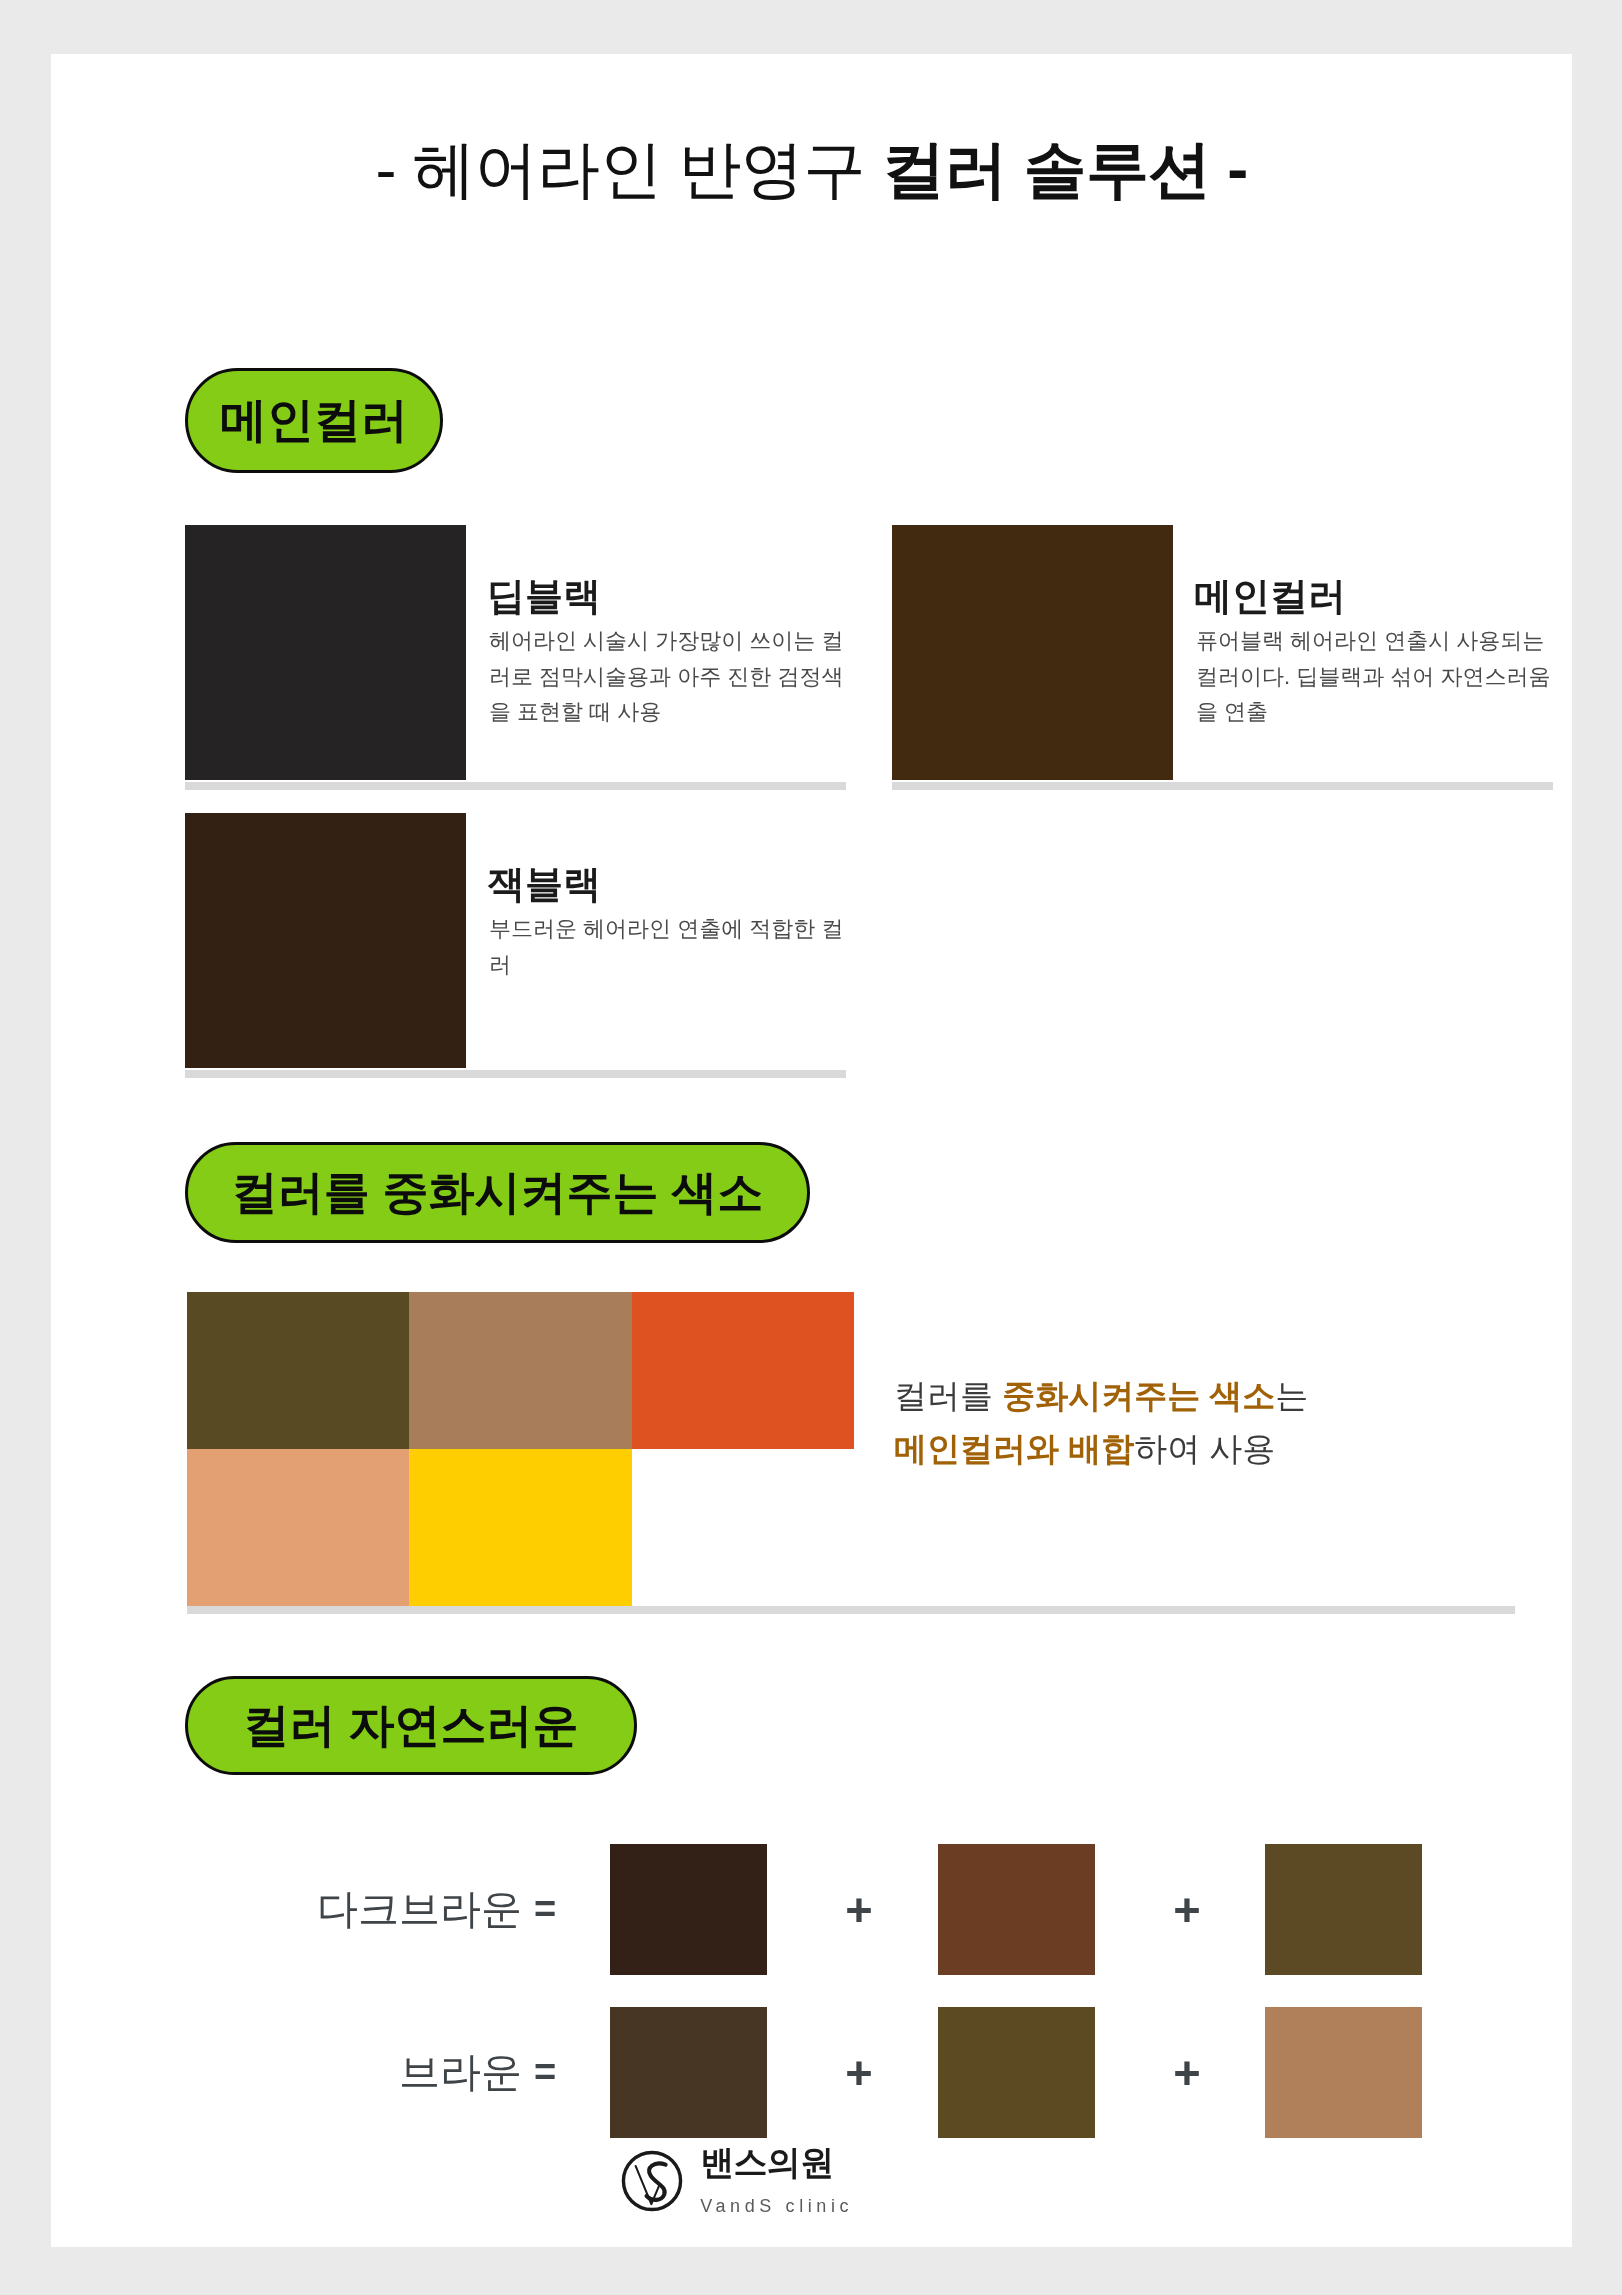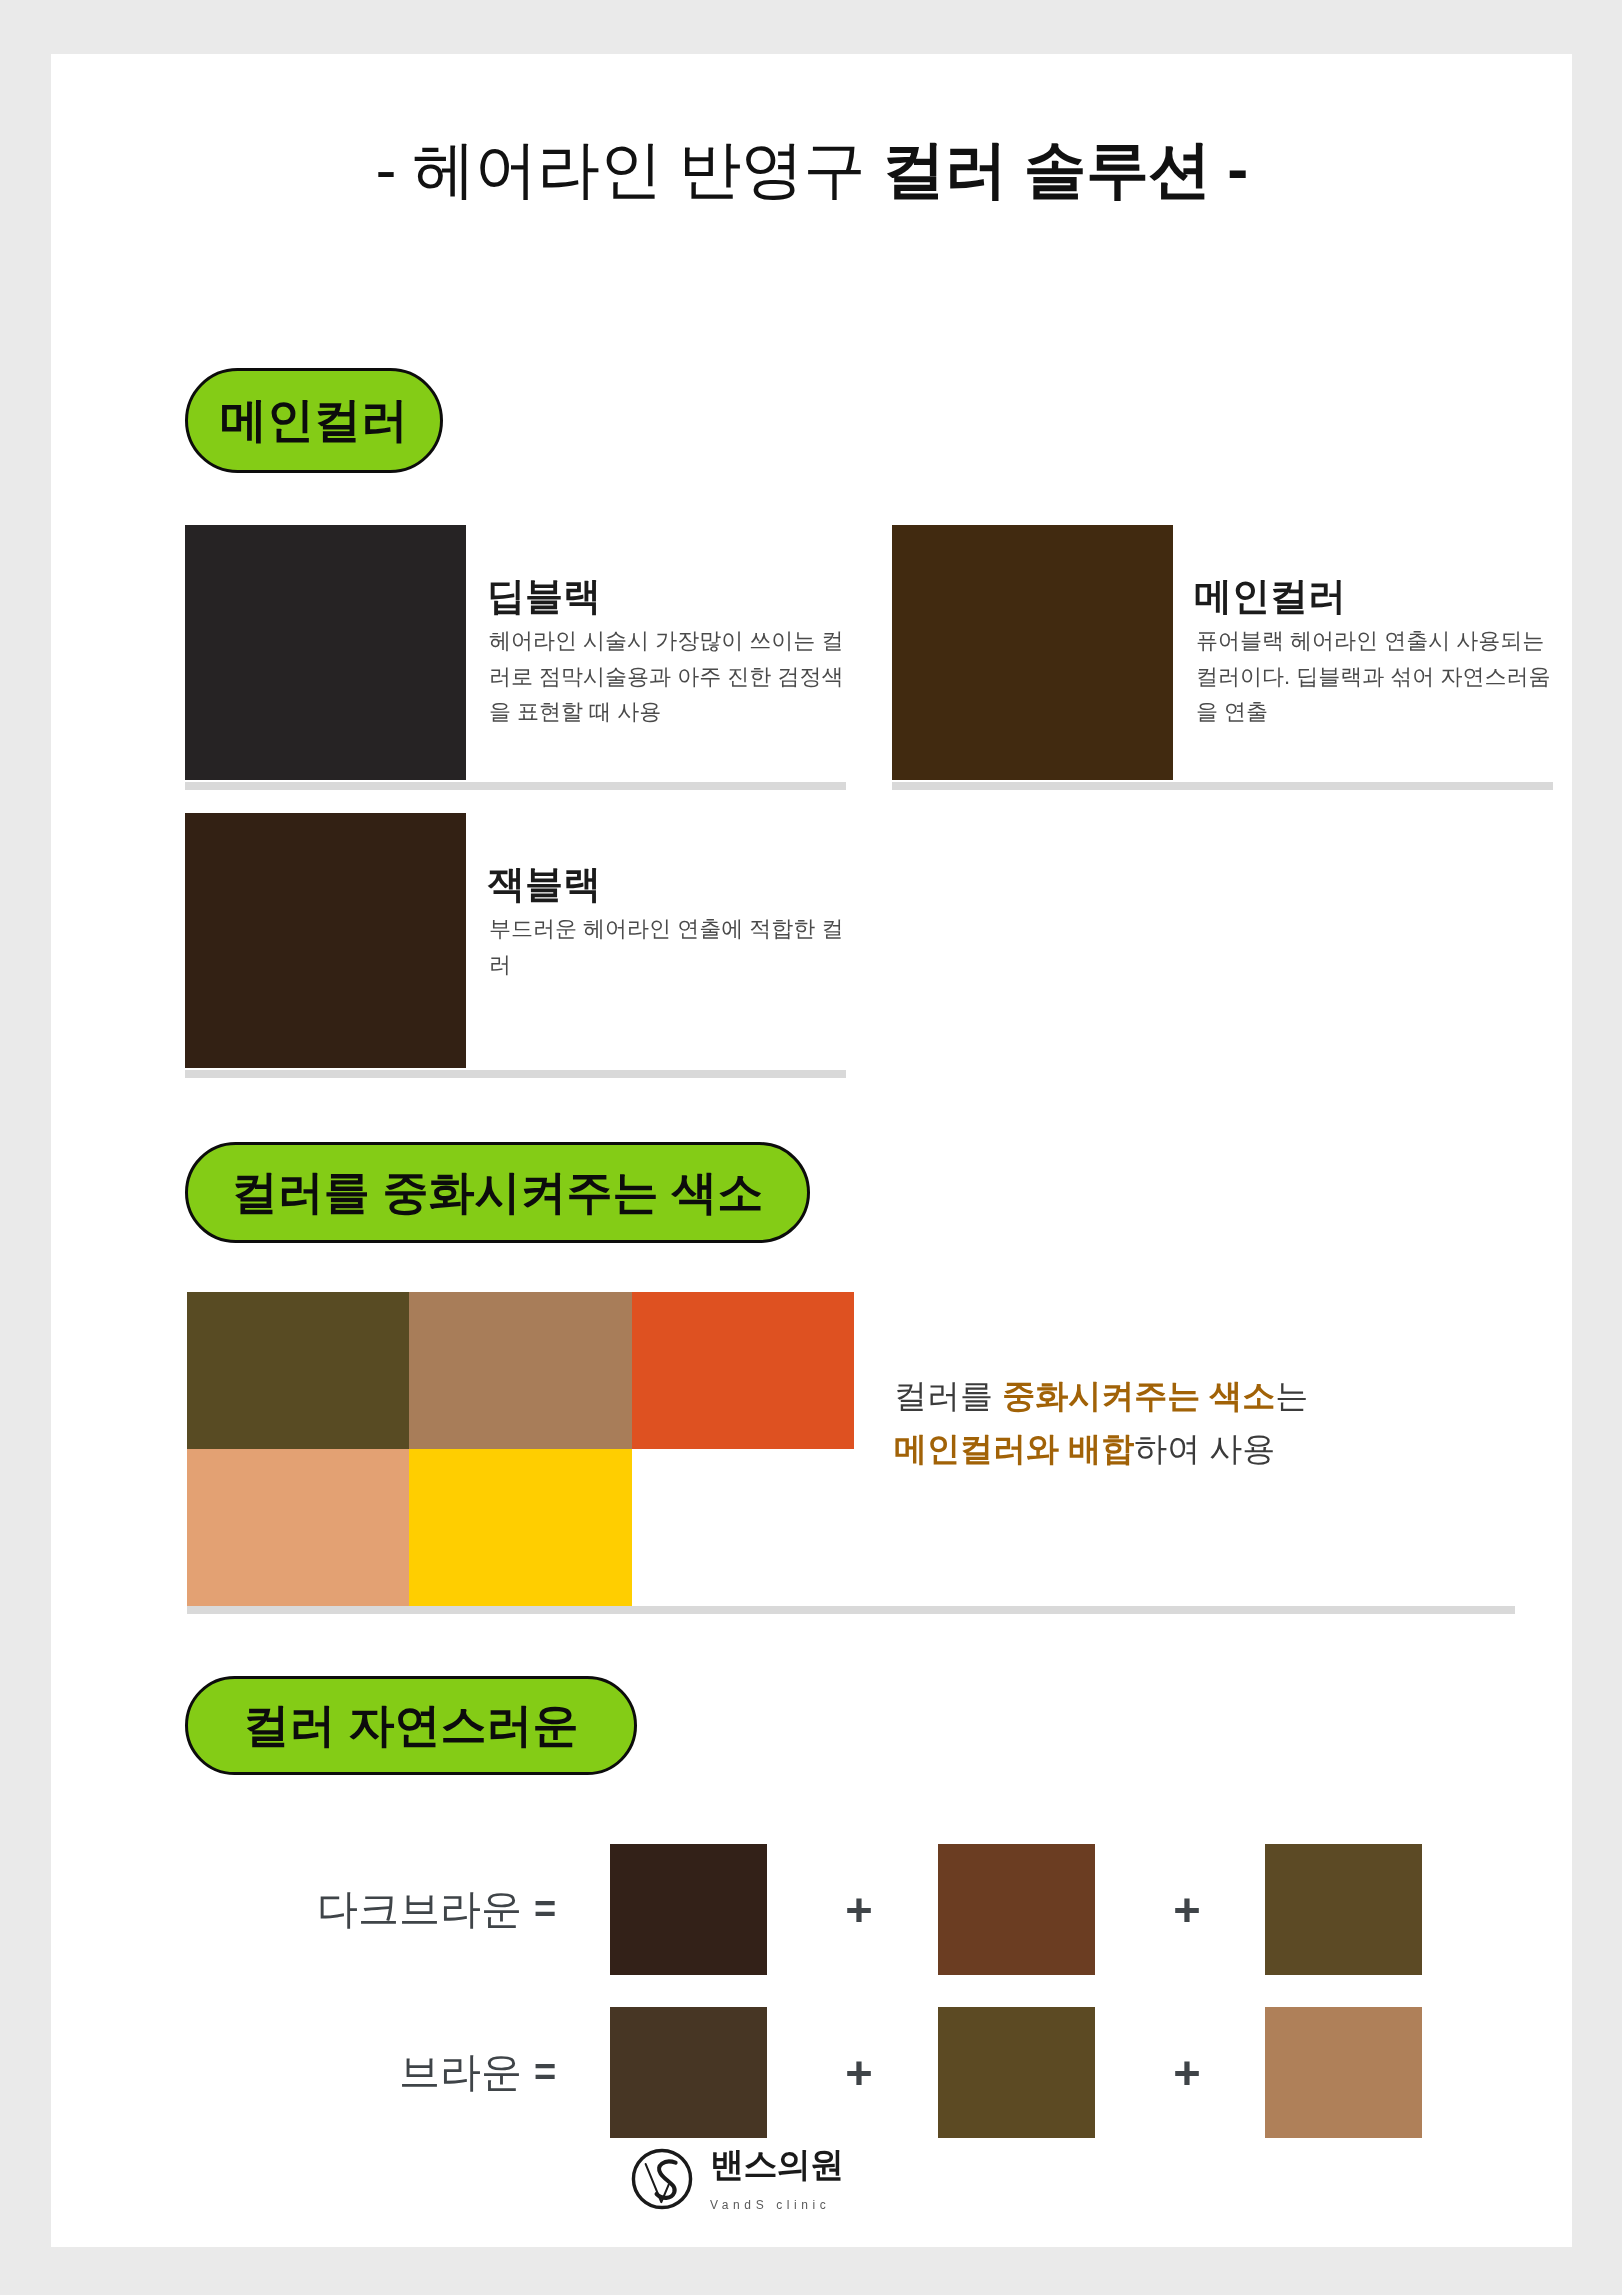--- a/index.html
+++ b/index.html
@@ -207,21 +207,21 @@
   .logo-mark { width: 68px; height: 68px; flex: 0 0 auto; }
   .logo-text { display: flex; flex-direction: column; align-items: flex-start; }
   .logo-ko {
     font-size: 34px;
     font-weight: 600;
     color: #1a1a1a;
     line-height: 1.0;
     letter-spacing: -0.7px;
   }
   .logo-en {
-    font-size: 12px;
+    font-size: 18px;
     font-weight: 400;
     color: #5a5a5a;
     letter-spacing: 4.6px;
     margin-top: 17px;
   }
 </style>
 </head>
 <body>
 
 <div class="page">

